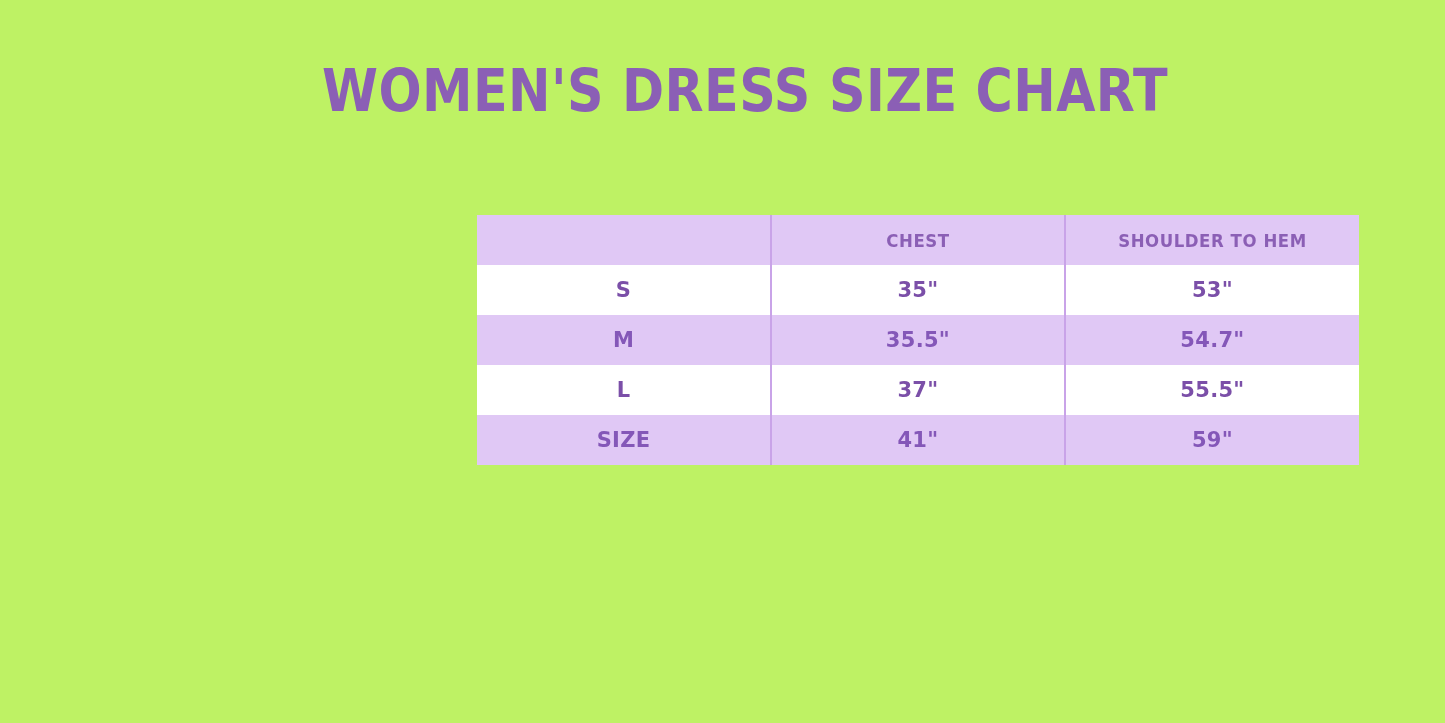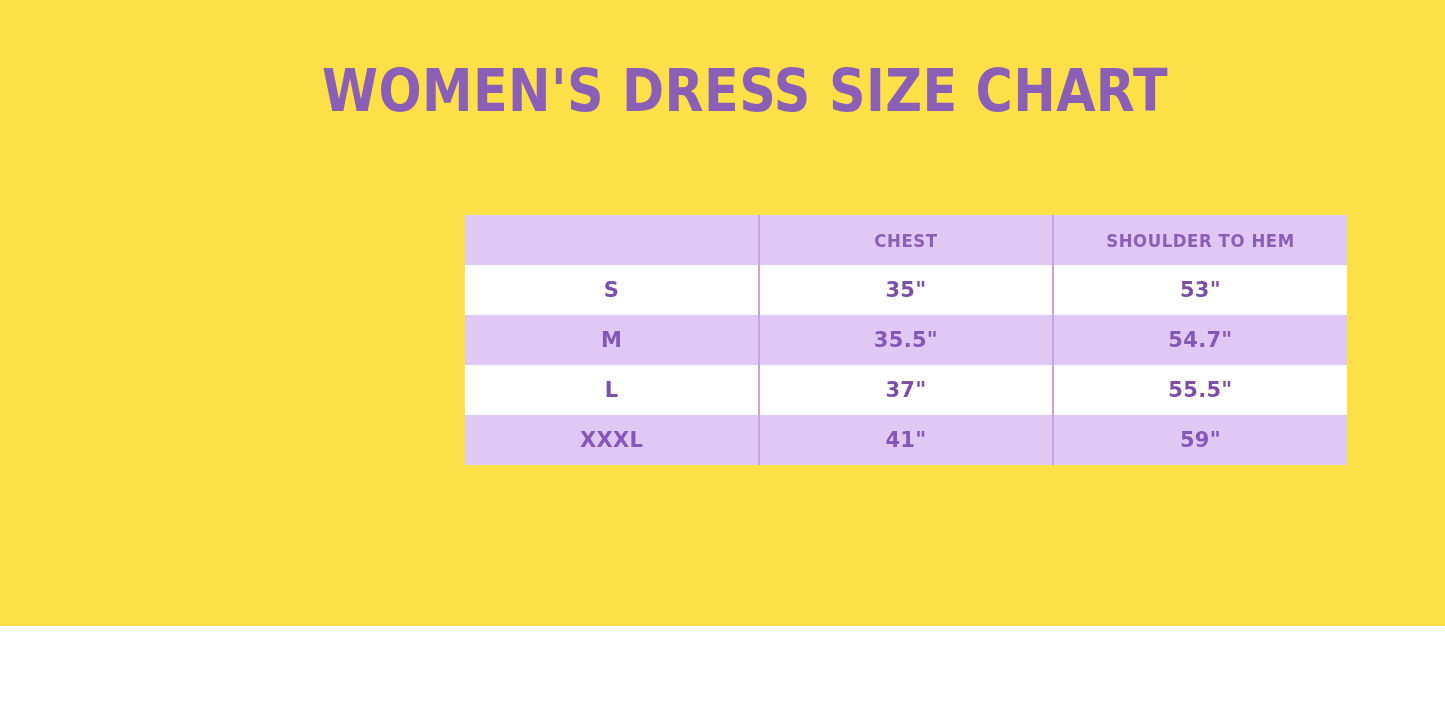--- a/index.html
+++ b/index.html
@@ -10,22 +10,22 @@
     width: 1445px;
     height: 723px;
     background: #ffffff;
     font-family: "Liberation Sans", sans-serif;
     overflow: hidden;
   }
 
   .page {
     position: relative;
     width: 1445px;
-    height: 626px;
-    background: #fde047;
+    height: 723px;
+    background: #bef264;
   }
 
   
   .chart-title {
     position: absolute;
     left: 0;
     top: 55px;
     width: 1445px;
     text-align: center;
     color: #8B5FB5;
@@ -35,21 +35,21 @@
     line-height: 72px;
     letter-spacing: 0.5px;
     transform: scaleX(0.86);
     transform-origin: 884px 50%;
     white-space: nowrap;
   }
 
   
   .size-table-wrap {
     position: absolute;
-    left: 465px;
+    left: 477px;
     top: 215px;
     width: 882px;
   }
 
   table.size-table {
     border-collapse: collapse;
     width: 882px;
     table-layout: fixed;
   }
 
@@ -142,21 +142,21 @@
 
         <tr class="row-plain">
           <td class="cell-size">L</td>
           <td class="cell-chest div-left">37"</td>
           <td class="cell-hem div-left">55.5"</td>
         </tr>
 
 
 
         <tr class="row-shaded">
-          <td class="cell-size">XXXL</td>
+          <td class="cell-size">SIZE</td>
           <td class="cell-chest div-left">41"</td>
           <td class="cell-hem div-left">59"</td>
         </tr>
 
       </tbody>
     </table>
   </div>
 
 </div>
 

